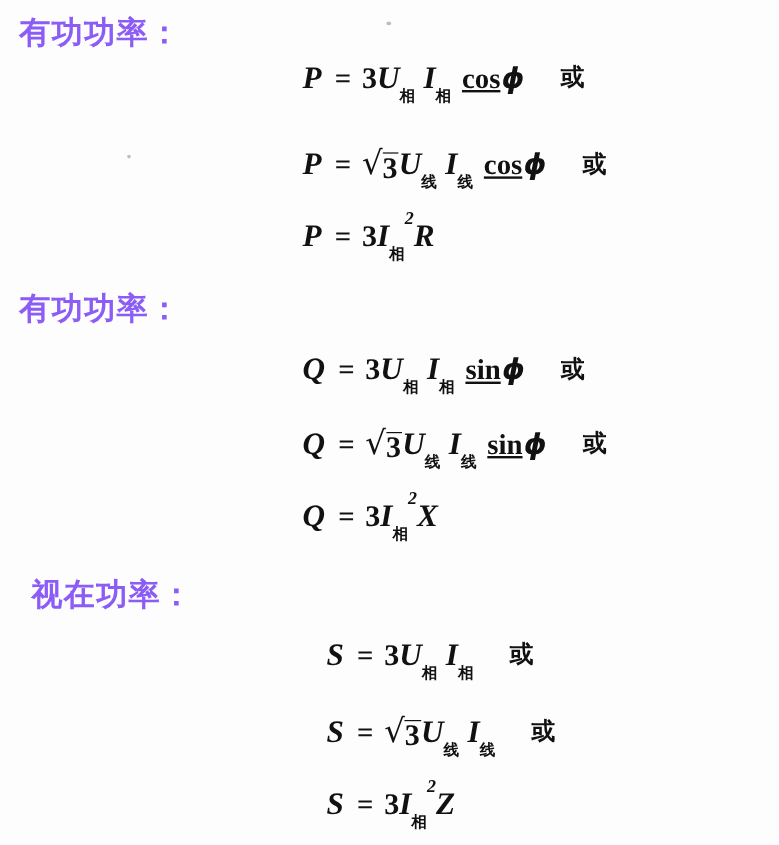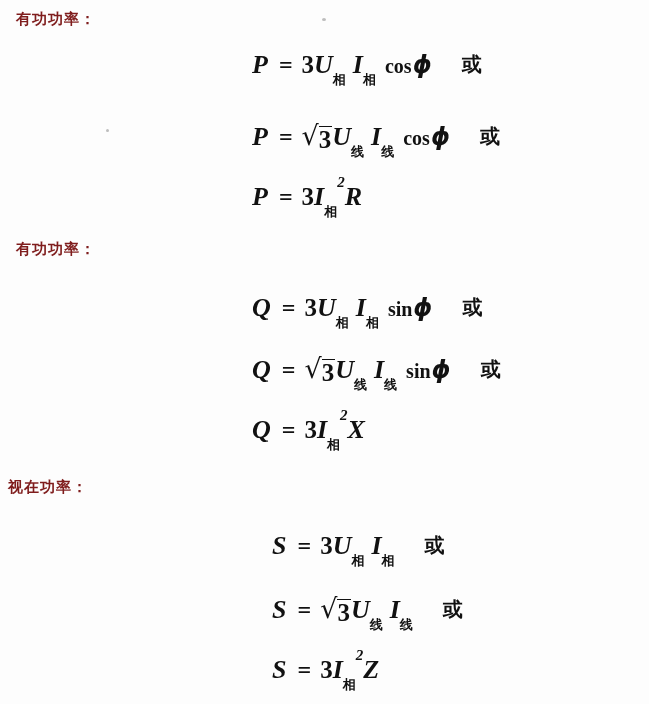--- a/index.html
+++ b/index.html
@@ -18,23 +18,23 @@
   .page {
     position: relative;
     width: 649px;
     height: 704px;
     background: #fdfdfd;
   }
   .section-heading {
     position: absolute;
     font-family: "DejaVu Sans", sans-serif;
     font-weight: bold;
-    font-size: 15px;
+    font-size: 26px;
     letter-spacing: 1px;
-    color: #7f1d1d;
+    color: #8b5cf6;
     white-space: nowrap;
     text-align: center;
   }
   .formula-row {
     position: absolute;
     white-space: nowrap;
     font-family: "Liberation Serif", serif;
     font-size: 25px;
     color: #111;
     display: flex;
@@ -81,24 +81,25 @@
     position: relative;
     top: -8px;
     font-style: italic;
   }
   .gap {
     display: inline-block;
     width: 7px;
   }
   .func {
     font-family: "Liberation Serif", serif;
-    font-size: 20px;
+    font-size: 24px;
     font-weight: bold;
     font-style: normal;
     margin-left: 9px;
+    text-decoration: underline;
   }
   .phi {
     font-family: "DejaVu Sans", sans-serif;
     font-size: 24px;
     font-weight: bold;
     font-style: italic;
     margin-left: 1px;
   }
   .sqrt {
     display: inline-flex;
@@ -209,21 +210,21 @@
   </div>
 
   <div class="formula-row" style="left:252px; top:415px;">
     <span class="lhs">Q</span>
     <span class="eq">=</span>
     <span class="num">3</span>
     <span class="var">I<span class="sub">相</span><span class="sup">2</span></span>
     <span class="var">X</span>
   </div>
 
-  <div class="section-heading" style="left:8px; top:478px;">视在功率：</div>
+  <div class="section-heading" style="left:26px; top:478px;">视在功率：</div>
 
   <div class="formula-row" style="left:272px; top:531px;">
     <span class="lhs">S</span>
     <span class="eq">=</span>
     <span class="num">3</span>
     <span class="var">U<span class="sub">相</span></span>
     <span class="gap"></span>
     <span class="var">I<span class="sub">相</span></span>
     <span class="alt">或</span>
   </div>

